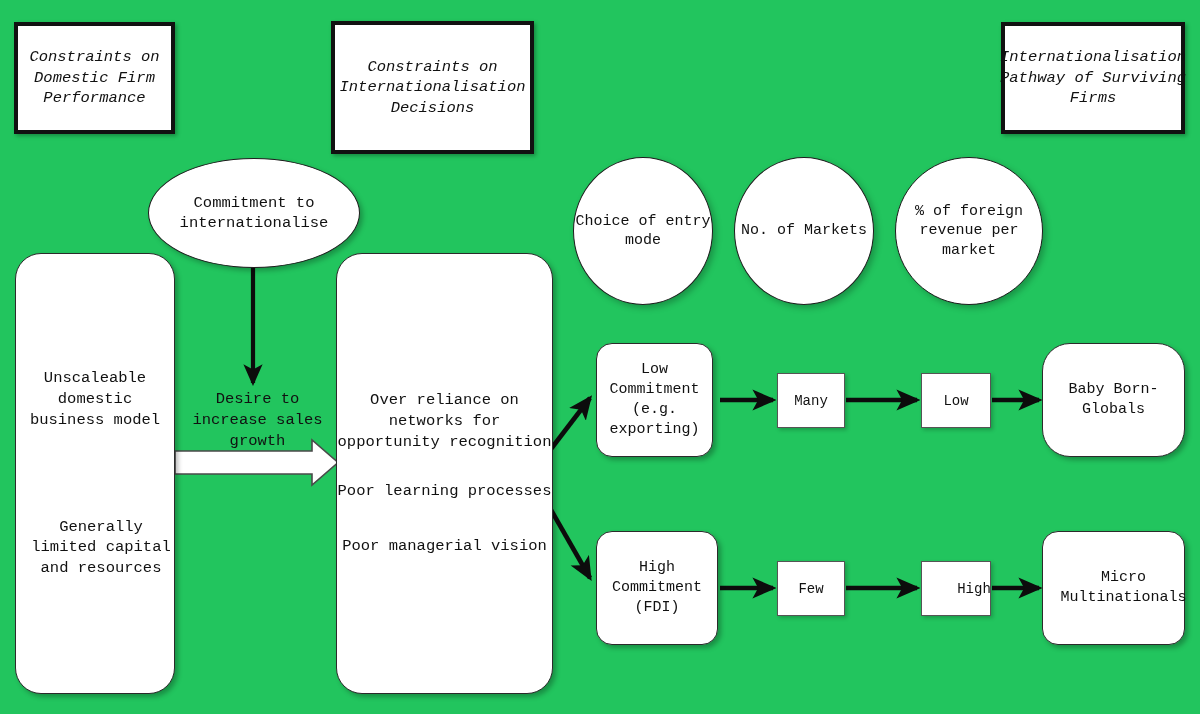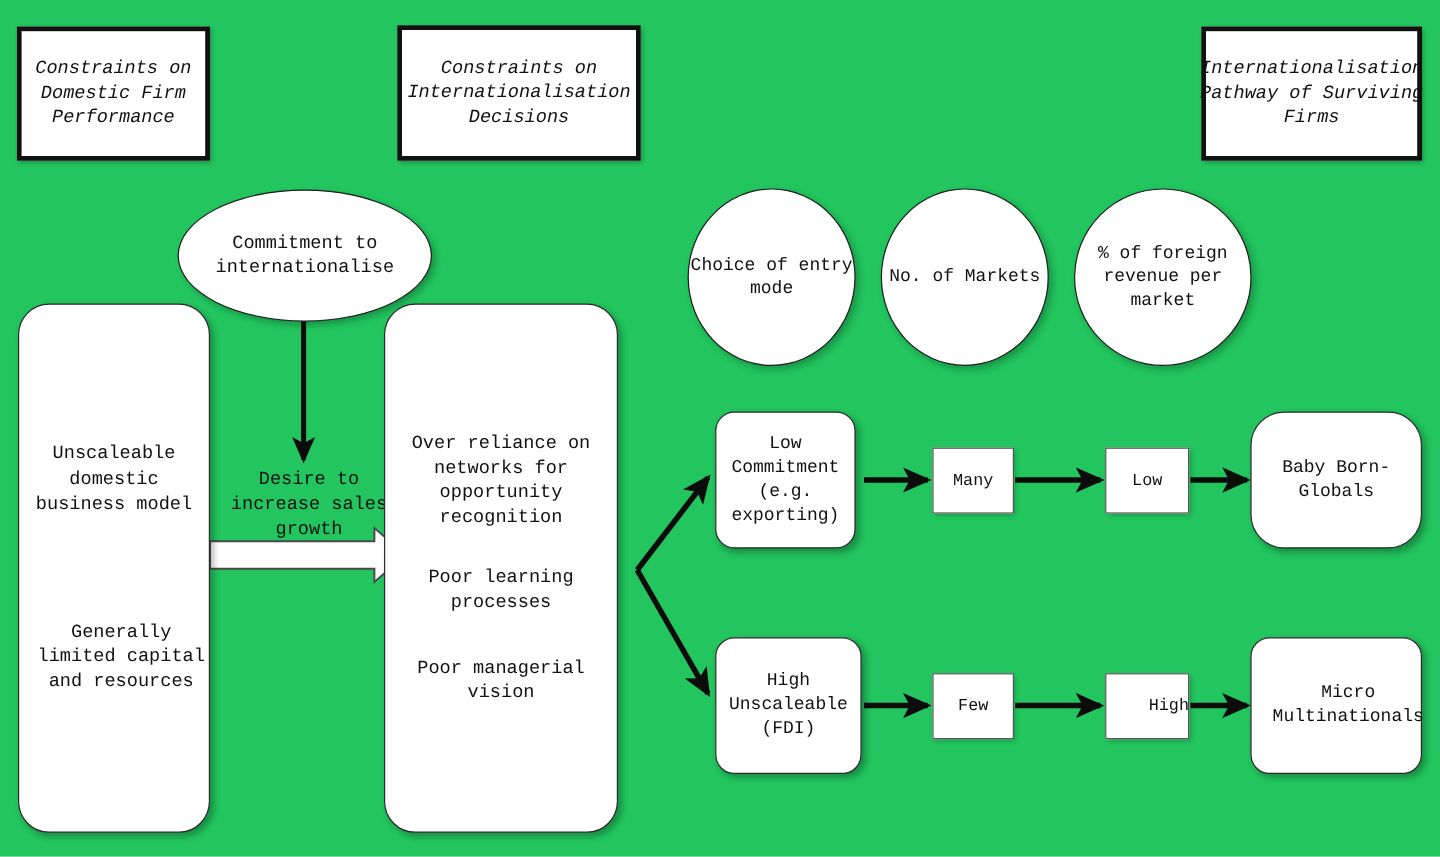--- a/index.html
+++ b/index.html
@@ -125,40 +125,40 @@
 
     <line x1="720" y1="588" x2="773" y2="588" stroke="#0c0c0c" stroke-width="4.6" marker-end="url(#solidArrow)"></line>
     <line x1="846" y1="588" x2="917" y2="588" stroke="#0c0c0c" stroke-width="4.6" marker-end="url(#solidArrow)"></line>
     <line x1="992" y1="588" x2="1039" y2="588" stroke="#0c0c0c" stroke-width="4.6" marker-end="url(#solidArrow)"></line>
   </svg>
 
   <div class="node header-box" style="left:14px; top:22px; width:161px; height:112px;">
     <span>Constraints on Domestic Firm Performance</span>
   </div>
 
-  <div class="node header-box" style="left:331px; top:21px; width:203px; height:113px;">
+  <div class="node header-box" style="left:331px; top:21px; width:203px; height:133px;">
     <span>Constraints on Internationalisation Decisions</span>
   </div>
 
   <div class="node header-box" style="left:1001px; top:22px; width:184px; height:112px;">
     <span>Internationalisation Pathway of Surviving Firms</span>
   </div>
 
   <div class="node ellipse" style="left:148px; top:158px; width:212px; height:110px;">
     <span>Commitment to internationalise</span>
   </div>
 
   <div class="node round-box" style="left:15px; top:253px; width:160px; height:441px;">
     <p class="para">Unscaleable domestic business model</p>
     <p class="para" style="margin-top:86px;margin-left:12px;">Generally limited capital and resources</p>
   </div>
 
   <div class="free-label" style="left:180px; top:389px; width:155px;">Desire to increase sales growth</div>
 
-  <div class="node round-box" style="left:320px; top:253px; width:195px; height:441px;">
+  <div class="node round-box" style="left:336px; top:253px; width:217px; height:441px;">
     <p class="para">Over reliance on networks for opportunity recognition</p>
     <p class="para" style="margin-top:29px;">Poor learning processes</p>
     <p class="para" style="">Poor managerial vision</p>
   </div>
 
   <div class="node circle" style="left:573px; top:157px; width:140px; height:148px;">
     <span>Choice of entry mode</span>
   </div>
 
   <div class="node circle" style="left:734px; top:157px; width:140px; height:148px;">
@@ -179,21 +179,21 @@
 
   <div class="node sq-box" style="left:921px; top:373px; width:70px; height:55px;">
     <span>Low</span>
   </div>
 
   <div class="node rbox" style="left:1042px; top:343px; width:143px; height:114px;border-radius:28px;">
     <span>Baby Born-Globals</span>
   </div>
 
   <div class="node rbox" style="left:596px; top:531px; width:122px; height:114px;">
-    <span>High Unscaleable (FDI)</span>
+    <span>High Commitment (FDI)</span>
   </div>
 
   <div class="node sq-box" style="left:777px; top:561px; width:68px; height:55px;">
     <span>Few</span>
   </div>
 
   <div class="node sq-box" style="left:921px; top:561px; width:70px; height:55px;padding-left:36px;">
     <span>High</span>
   </div>
 

